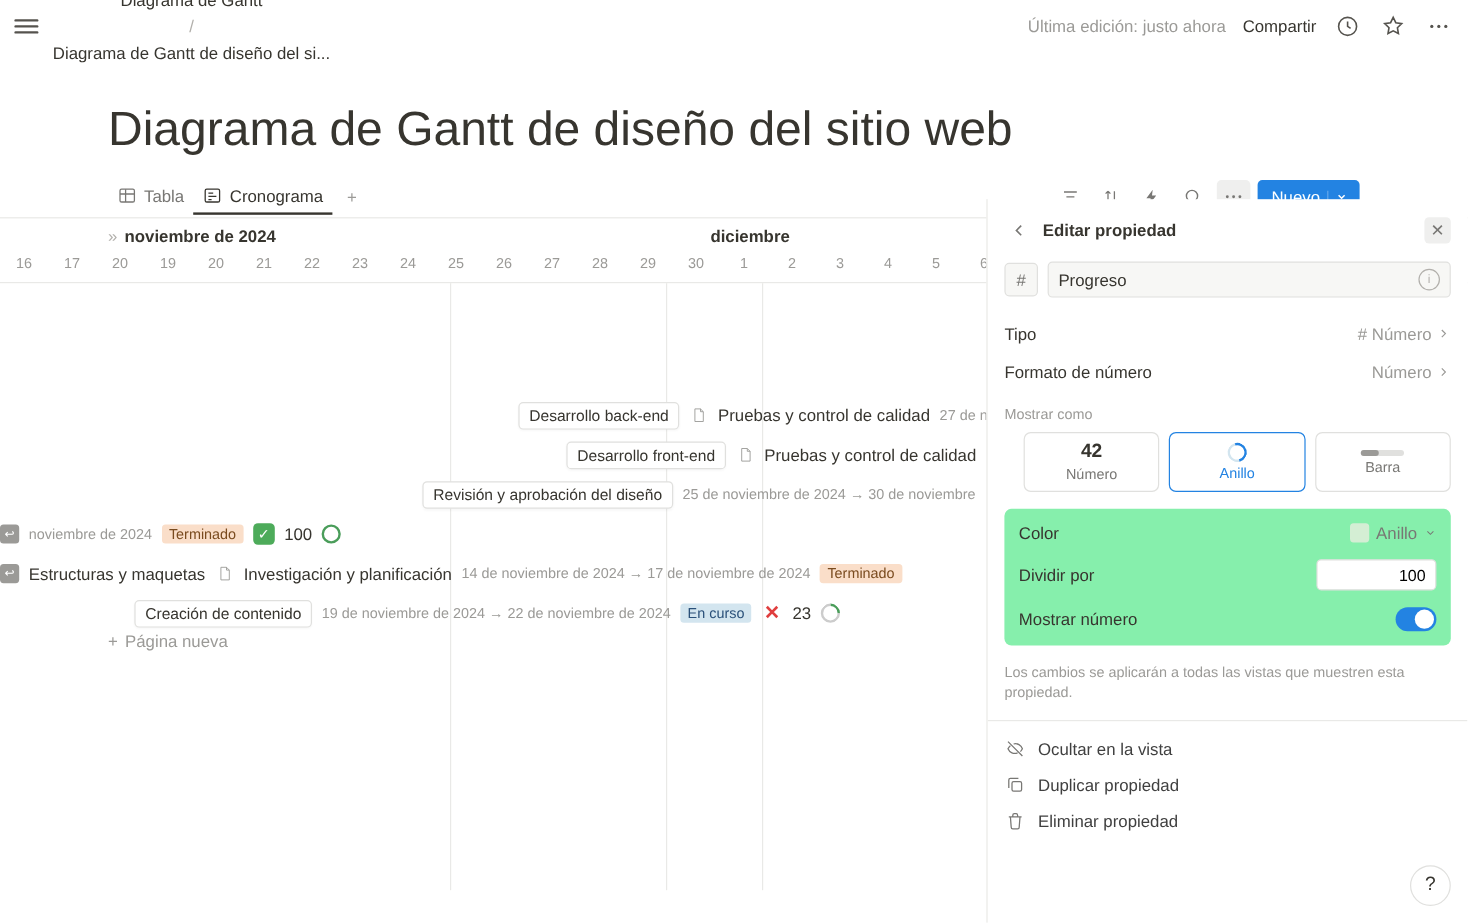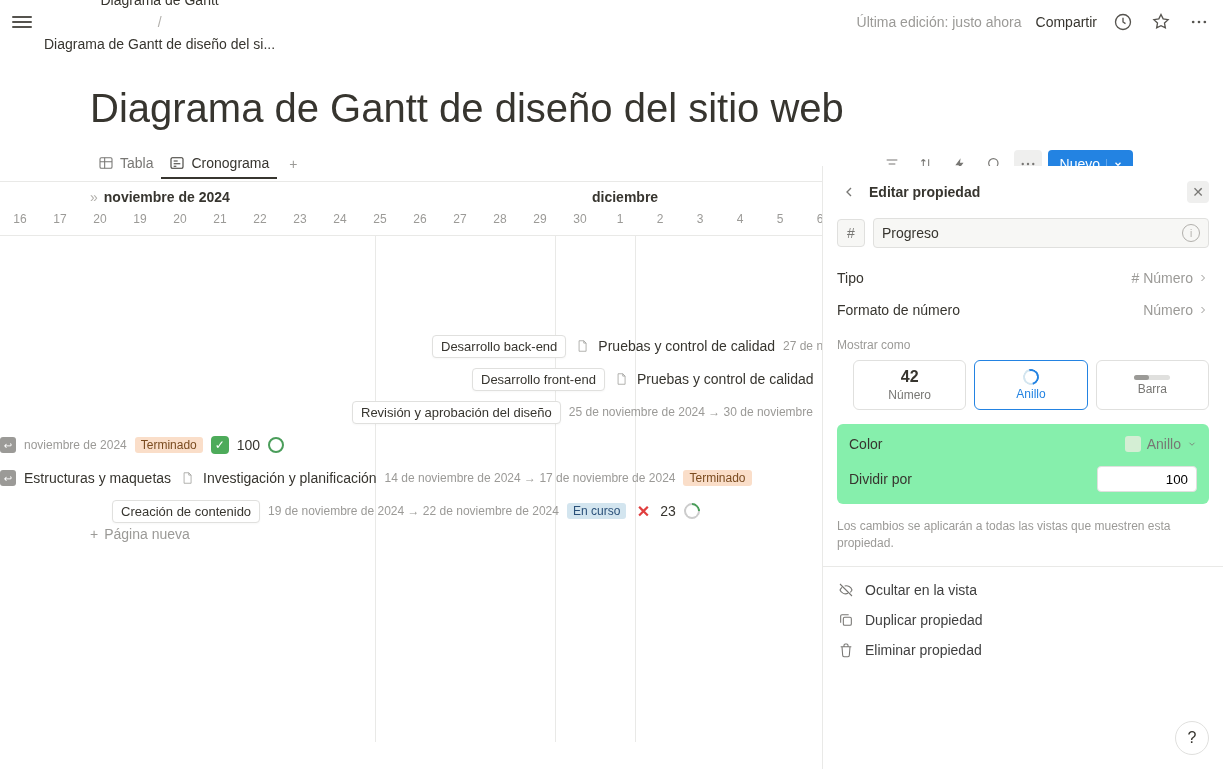--- a/index.html
+++ b/index.html
@@ -354,20 +354,24 @@
         <span>Anillo</span>
         <svg width="10" height="10" viewBox="0 0 24 24" fill="none" stroke="currentColor" stroke-width="2">
             <path d="M6 9l6 6 6-6"></path>
           </svg>
       </span>
     </div>
     <div class="color-row">
       <span>Dividir por</span>
       <input class="divide-input" value="100" style="">
     </div>
+    <div class="color-row">
+      <span>Mostrar número</span>
+      <span class="toggle"></span>
+    </div>
   </div>
   <div class="sp-note">Los cambios se aplicarán a todas las vistas que muestren esta propiedad.</div>
   <div class="sp-divider"></div>
   <div class="sp-action">
     <span class="aicon">
         <svg width="16" height="16" viewBox="0 0 24 24" fill="none" stroke="currentColor" stroke-width="1.6">
           <path d="M3 3l18 18M10 6a9 9 0 0111 6 15 15 0 01-2.5 3.5M6 8A15 15 0 003 12a9 9 0 0012 5"></path>
         </svg>
       </span>
     <span>Ocultar en la vista</span>

